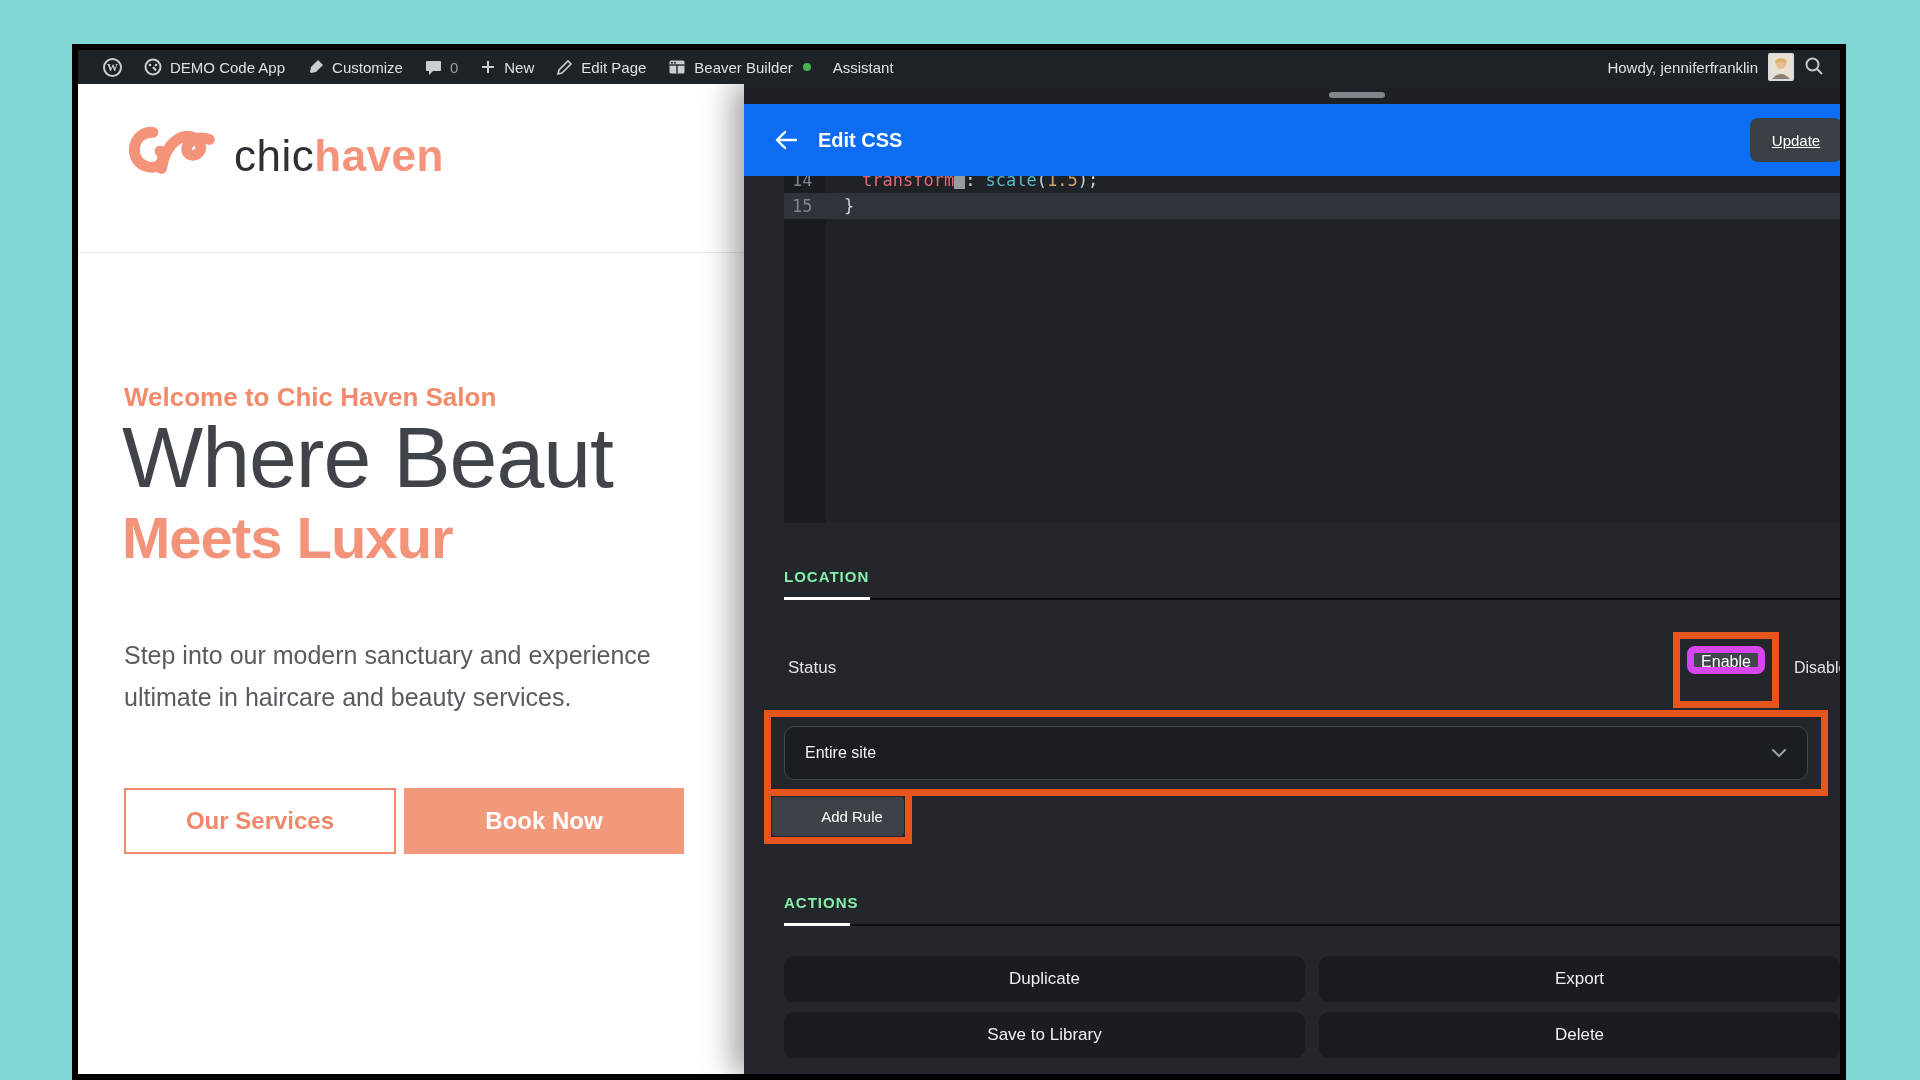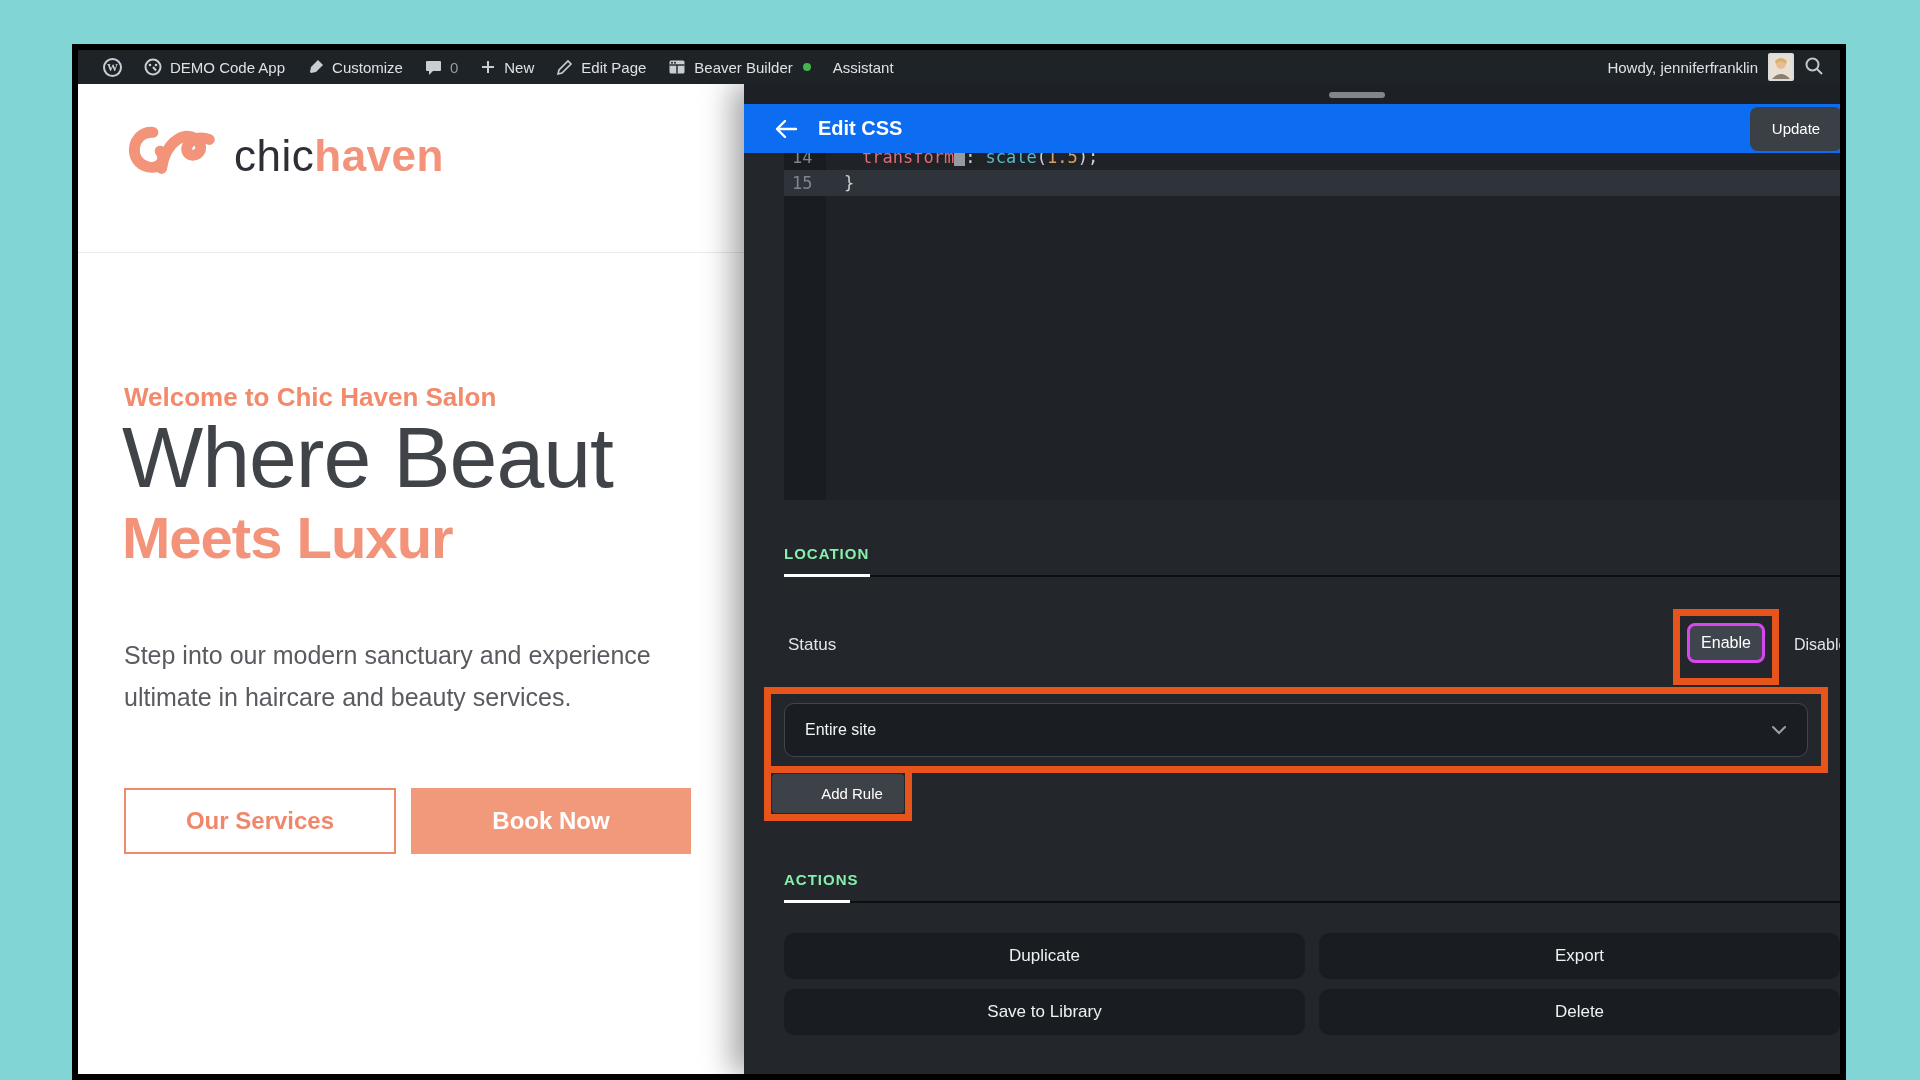--- a/index.html
+++ b/index.html
@@ -34,36 +34,36 @@
   .logo-text b { color:var(--salmon,#f2937a); font-weight:800; }
   .eyebrow { position:absolute; left:46px; top:298px; font-size:26px; font-weight:bold; color:#f28a6b; }
   .h1 { position:absolute; left:44px; top:324px; font-size:86px; font-weight:400; letter-spacing:-1px;
         color:#404449; white-space:nowrap; }
   .h2 { position:absolute; left:44px; top:420px; font-size:58px; font-weight:800; letter-spacing:-1px;
         color:var(--salmon,#f2937a); white-space:nowrap; }
   .para { position:absolute; left:46px; top:550px; font-size:25px; line-height:42px; color:#595b60; white-space:nowrap; }
   .btn-services { position:absolute; left:46px; top:704px; width:272px; height:66px; background:#fff;
                   border:2px solid #f08a6c; color:#f0876a; font-size:24px; font-weight:800;
                   display:flex; align-items:center; justify-content:center; }
-  .btn-book { position:absolute; left:333px; top:704px; width:280px; height:66px;
+  .btn-book { position:absolute; left:326px; top:704px; width:280px; height:66px;
               background:#f2997c; color:#fff; font-size:24px; font-weight:800;
               display:flex; align-items:center; justify-content:center; }
 
   
   .panel { width:1110px; flex:0 0 auto; display:flex; flex-direction:column; background:#23262b;
            box-shadow:-12px 0 28px rgba(0,0,0,.35); position:relative; z-index:2; }
   .drag-strip { height:20px; background:#1d2125; position:relative; flex:0 0 auto; }
   .drag-handle { position:absolute; left:50%; margin-left:30px; top:8px; width:56px; height:6px;
                  border-radius:3px; background:#80868c; }
-  .panel-header { height:49px; background:var(--blue,#0c6cf2); display:flex; align-items:center;
+  .panel-header { height:72px; background:var(--blue,#0c6cf2); display:flex; align-items:center;
                   padding:0 12px 0 22px; flex:0 0 auto; }
   .back-btn { width:40px; height:40px; display:flex; align-items:center; justify-content:center; cursor:pointer; }
   .panel-title { color:#fff; font-size:20px; font-weight:bold; margin-left:12px; }
   .update-btn { margin-left:auto; width:92px; height:44px; background:#3a4046; border:none; border-radius:8px;
-                color:#fff; font-size:15px; font-family:inherit; cursor:pointer; }
+                color:#fff; font-size:15px; font-family:inherit; cursor:pointer;text-decoration:underline; }
   .panel-body { flex:1; position:relative; }
 
   
   .editor { position:absolute; left:40px; right:6px; top:0; height:347px; background:#1f2328; overflow:hidden; }
   .gutter-strip { position:absolute; left:0; top:0; bottom:0; width:42px; background:#191c21; }
   .rows { position:relative; margin-top:-9px; }
   .crow { height:26px; display:flex; font-family:"DejaVu Sans Mono", monospace; font-size:17px; line-height:26px; }
   .crow.active { background:#2f343a; }
   .crow .n { width:42px; padding-left:8px; color:#7e858c; flex:0 0 auto; }
   .crow .c { padding-left:18px; white-space:pre; color:#ccd1d6; }
@@ -73,22 +73,22 @@
   .tok-num  { color:#d6a062; }
   .tok-punct{ color:#ccd1d6; }
   .cursor-block { display:inline-block; width:11px; height:19px; background:#959ba1; vertical-align:-3px; }
 
   
   .sec-h { position:absolute; left:40px; font-size:15px; font-weight:bold; letter-spacing:1px; color:#86efac; }
   .rule-dark { position:absolute; left:40px; right:6px; height:2px; background:#0c0e11; }
   .rule-white { position:absolute; left:40px; height:3px; background:#ffffff; z-index:1; }
 
   .status-label { position:absolute; left:44px; top:482px; font-size:17px; color:#e2e5e8; }
-  .enable-btn { position:absolute; left:943px; top:470px; width:78px; height:40px; background:#3f454c;
-                border:3px solid #d946ef; border-radius:8px; color:#fff; font-size:16px; font-family:inherit; cursor:pointer; }
+  .enable-btn { position:absolute; left:943px; top:470px; width:78px; height:28px; background:#3f454c;
+                border:7px solid #d946ef; border-radius:8px; color:#fff; font-size:16px; font-family:inherit; cursor:pointer; }
   .disable-label { position:absolute; left:1050px; top:483px; font-size:16px; color:#e2e5e8; cursor:pointer; }
 
   .rule-select { position:absolute; left:40px; top:550px; width:1024px; height:54px; background:#1a1e23;
                  border:1px solid #40464d; border-radius:10px; display:flex; align-items:center;
                  padding:0 20px; color:#f2f4f6; font-size:16px; cursor:pointer; }
   .rule-select .chev { margin-left:auto; }
 
   .add-rule-btn { position:absolute; left:28px; top:621px; width:132px; height:39px; background:#3d4248;
                   border:none; border-radius:4px; color:#fff; font-size:15px; font-family:inherit; cursor:pointer;padding-left:28px; }
 

